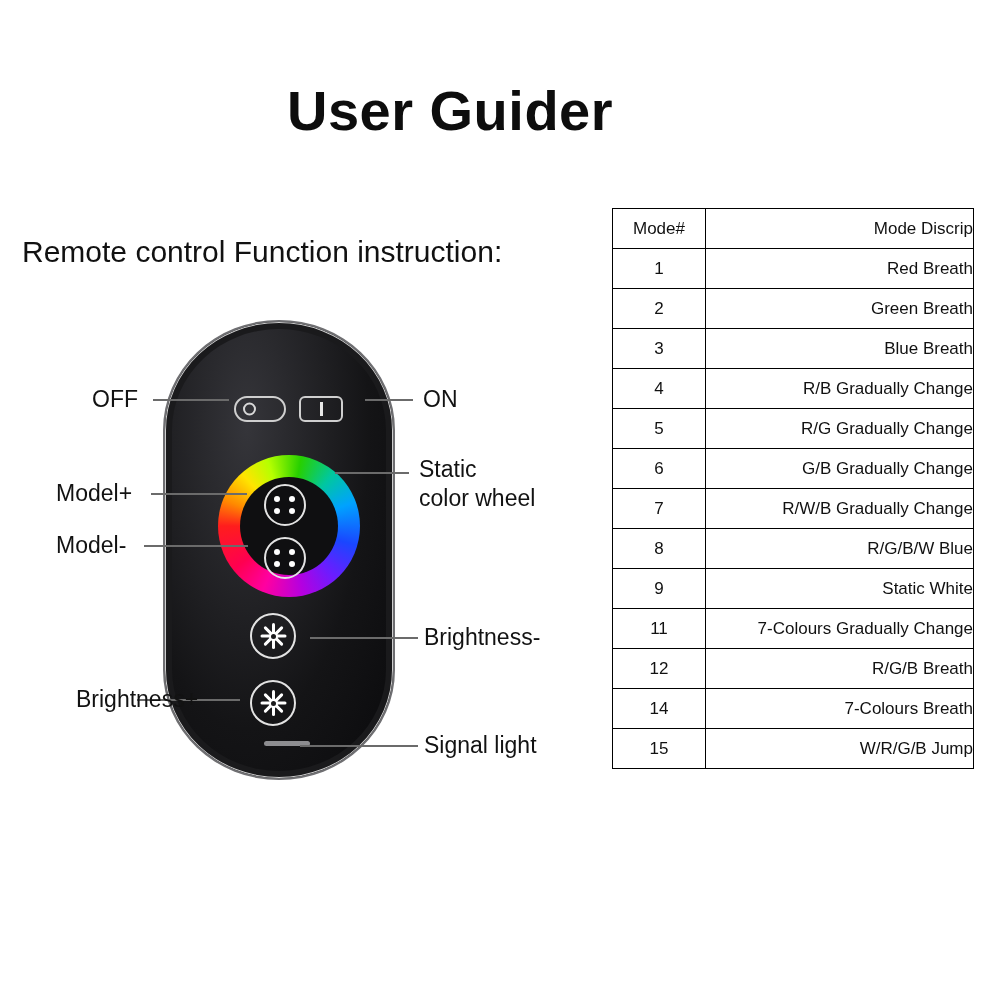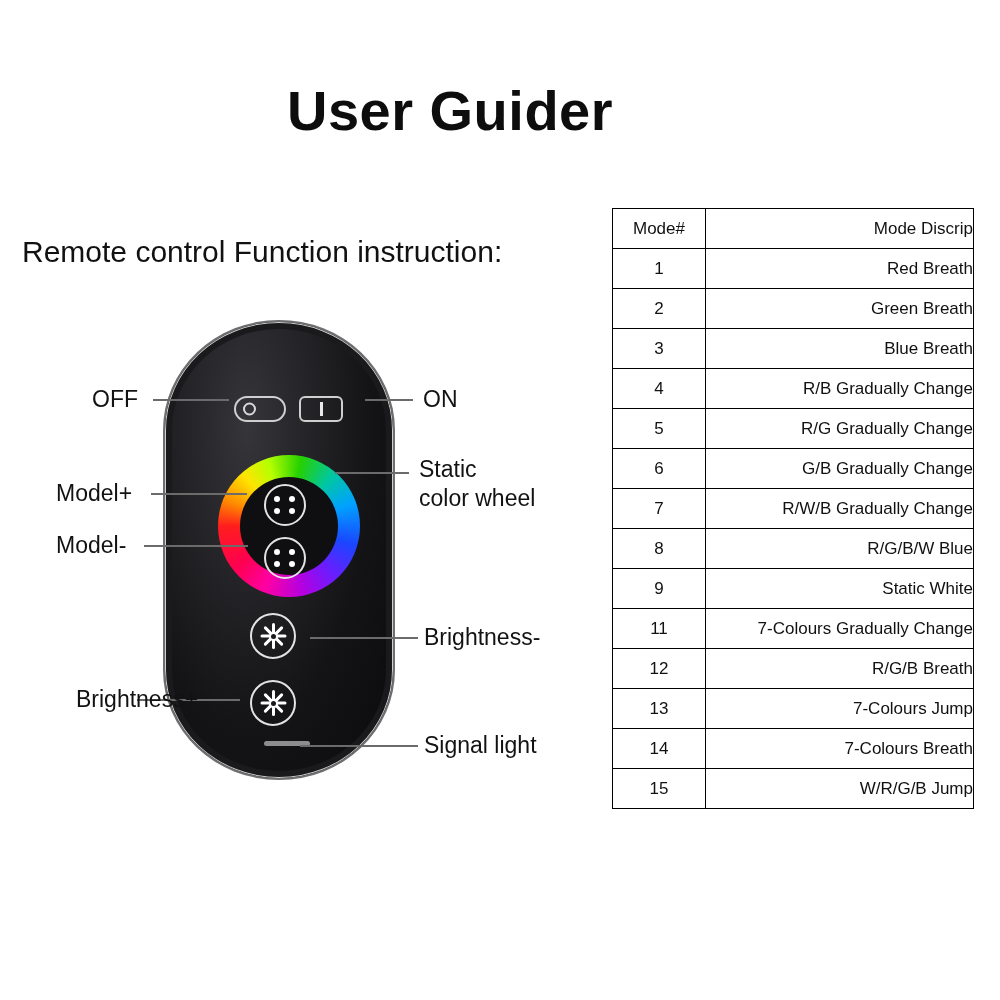--- a/index.html
+++ b/index.html
@@ -392,24 +392,20 @@
     </tr>
     <tr>
       <td class="col-num">11</td>
       <td class="col-desc">7-Colours Gradually Change</td>
     </tr>
     <tr>
       <td class="col-num">12</td>
       <td class="col-desc">R/G/B Breath</td>
     </tr>
     <tr>
-      <td class="col-num">13</td>
-      <td class="col-desc">7-Colours Jump</td>
-    </tr>
-    <tr>
       <td class="col-num">14</td>
       <td class="col-desc">7-Colours Breath</td>
     </tr>
     <tr>
       <td class="col-num">15</td>
       <td class="col-desc">W/R/G/B Jump</td>
     </tr>
   </tbody>
 </table>
 

